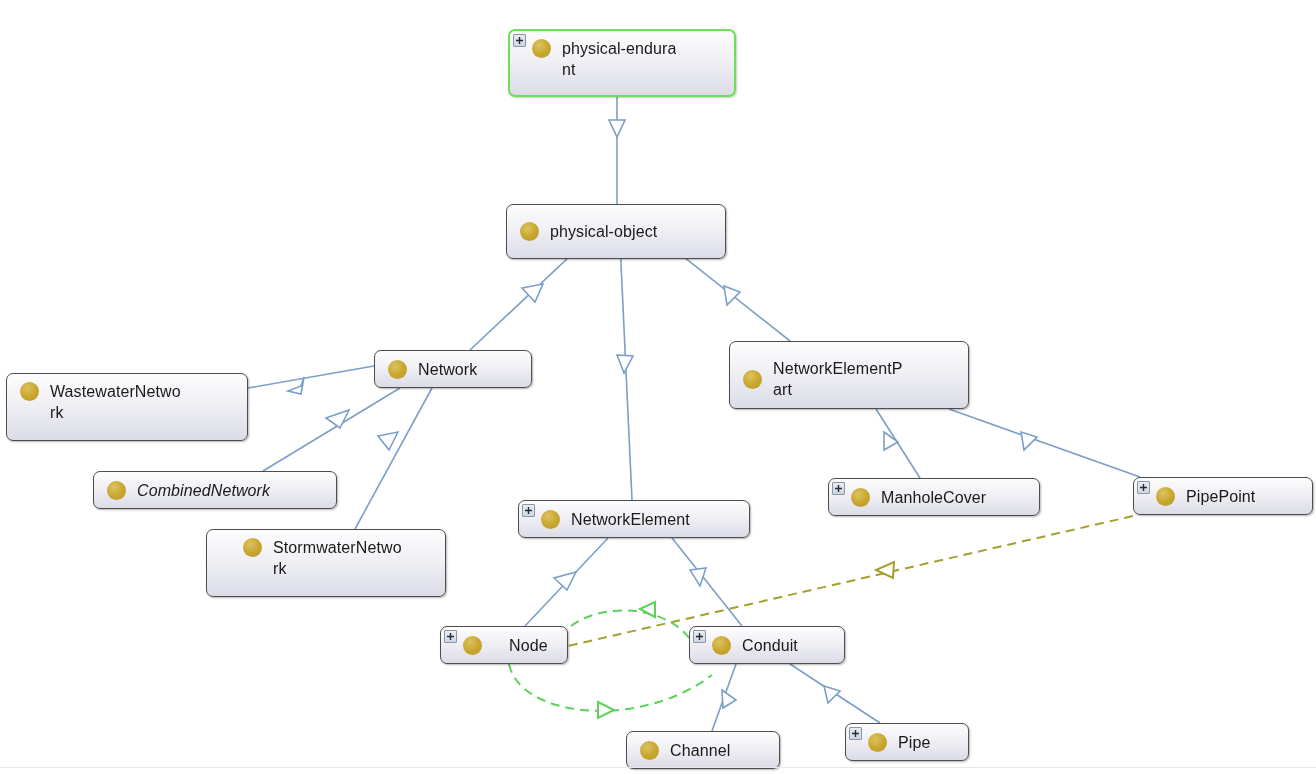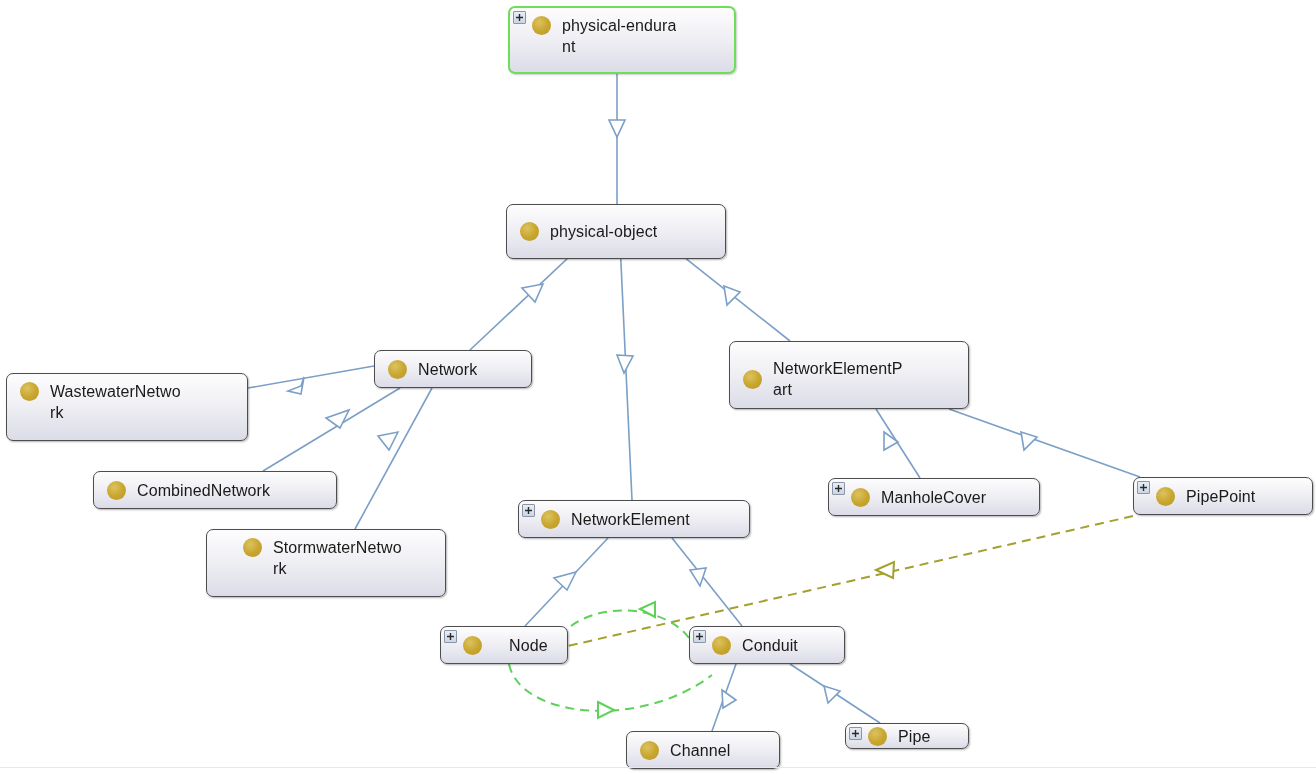--- a/index.html
+++ b/index.html
@@ -39,20 +39,21 @@
     border-radius: 7px;
     background: linear-gradient(to bottom, #fdfdfe 0%, #f2f2f6 38%, #dcdce8 100%);
     box-shadow: 1px 1px 2px rgba(0,0,0,0.30);
     display: flex;
     align-items: center;
     padding: 0 10px 0 9px;
   }
   .node.selected {
     border: 2px solid #6ede58;
     box-shadow: 1px 1px 2px rgba(0,0,0,0.20);
+    margin-top: 23px;
   }
   .expander {
     position: absolute;
     left: 3px;
     top: 3px;
     width: 13px;
     height: 13px;
     box-sizing: border-box;
     border: 1px solid #8a96a8;
     border-radius: 1px;
@@ -176,21 +177,21 @@
       <div class="node no-exp" style="left: 729px; top: 341px; width: 240px; height: 68px; align-items: center; padding-top: 7px;">
         <span class="dot" style="margin-top: 1px;"></span>
         <span class="label">NetworkElementP
 art</span>
       </div>
       <div class="node no-exp" style="left: 6px; top: 373px; width: 242px; height: 68px; align-items: flex-start; padding-top: 7px;">
         <span class="dot" style="margin-top: 1px;"></span>
         <span class="label">WastewaterNetwo
 rk</span>
       </div>
-      <div class="node no-exp" style="left: 93px; top: 471px; width: 244px; height: 38px;">
+      <div class="node no-exp" style="left: 93px; top: 471px; width: 244px; height: 38px; font-style: italic;">
         <span class="dot"></span>
         <span class="label">CombinedNetwork</span>
       </div>
       <div class="node no-exp" style="left: 206px; top: 529px; width: 240px; height: 68px; align-items: flex-start; padding-top: 7px; padding-left: 32px;">
         <span class="dot" style="margin-top: 1px;"></span>
         <span class="label">StormwaterNetwo
 rk</span>
       </div>
       <div class="node" style="left: 828px; top: 478px; width: 212px; height: 38px;">
         <span class="expander">
@@ -234,21 +235,21 @@
             <path d="M4.5 1 V8 M1 4.5 H8" stroke="#2b2b2b" stroke-width="1.4"></path>
           </svg>
         </span>
         <span class="dot"></span>
         <span class="label">Conduit</span>
       </div>
       <div class="node no-exp" style="left: 626px; top: 731px; width: 154px; height: 38px;">
         <span class="dot"></span>
         <span class="label">Channel</span>
       </div>
-      <div class="node" style="left: 845px; top: 723px; width: 124px; height: 26px;">
+      <div class="node" style="left: 845px; top: 723px; width: 124px; height: 38px;">
         <span class="expander">
           <svg width="9" height="9" viewBox="0 0 9 9">
             <path d="M4.5 1 V8 M1 4.5 H8" stroke="#2b2b2b" stroke-width="1.4"></path>
           </svg>
         </span>
         <span class="dot"></span>
         <span class="label">Pipe</span>
       </div>
     </div>
 

